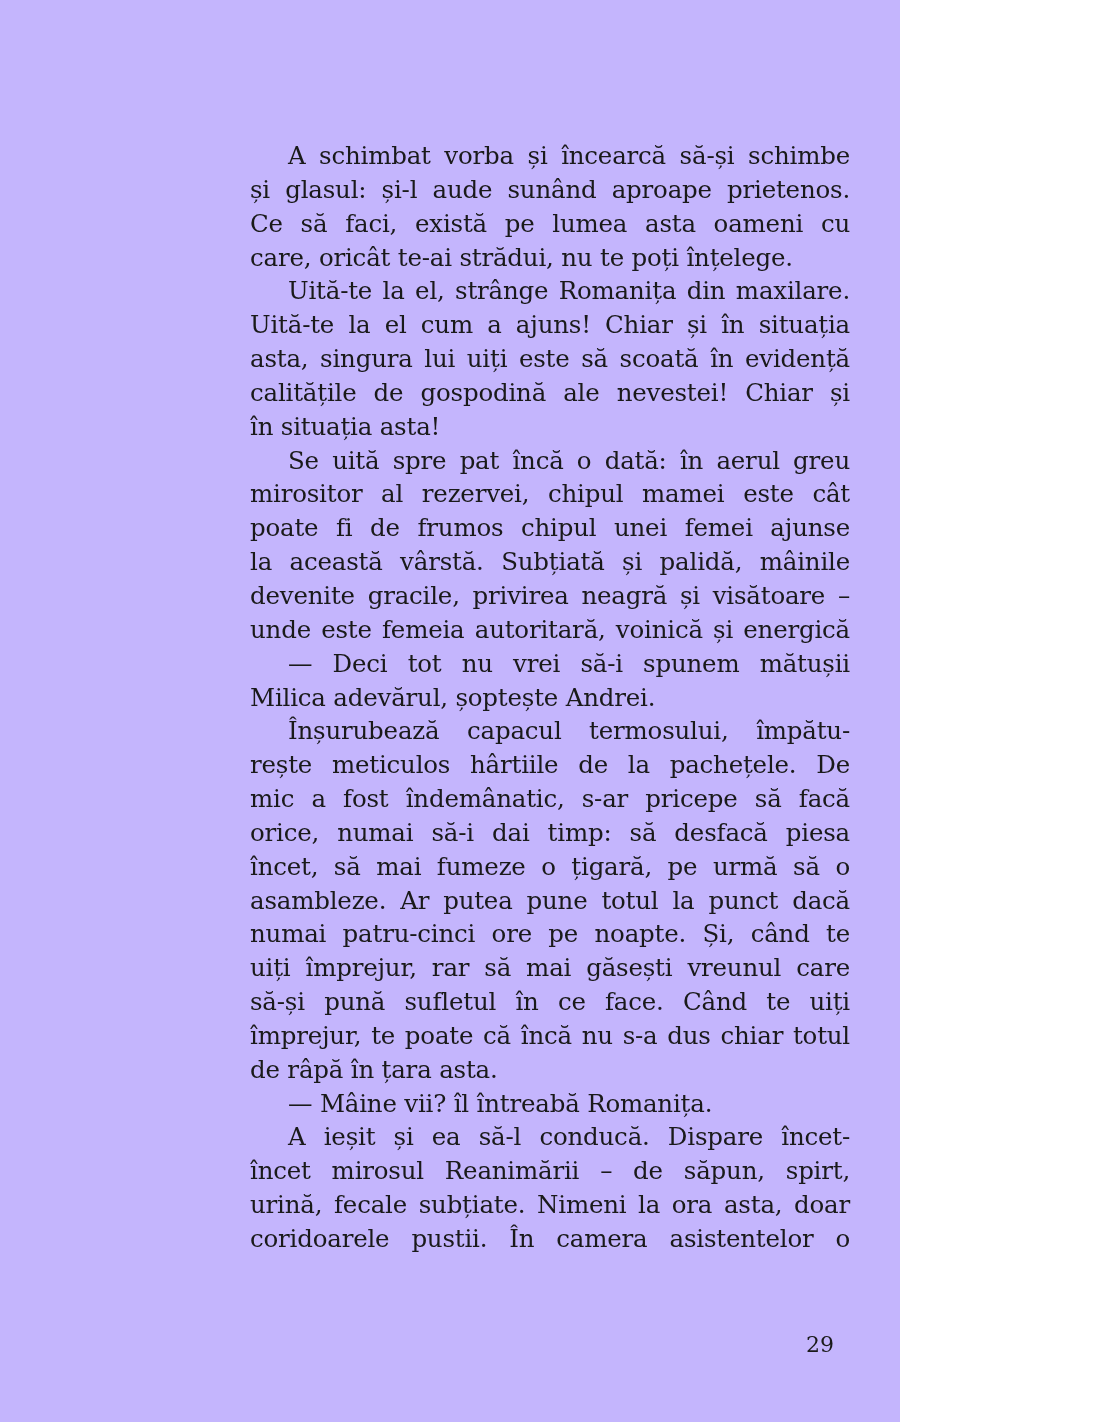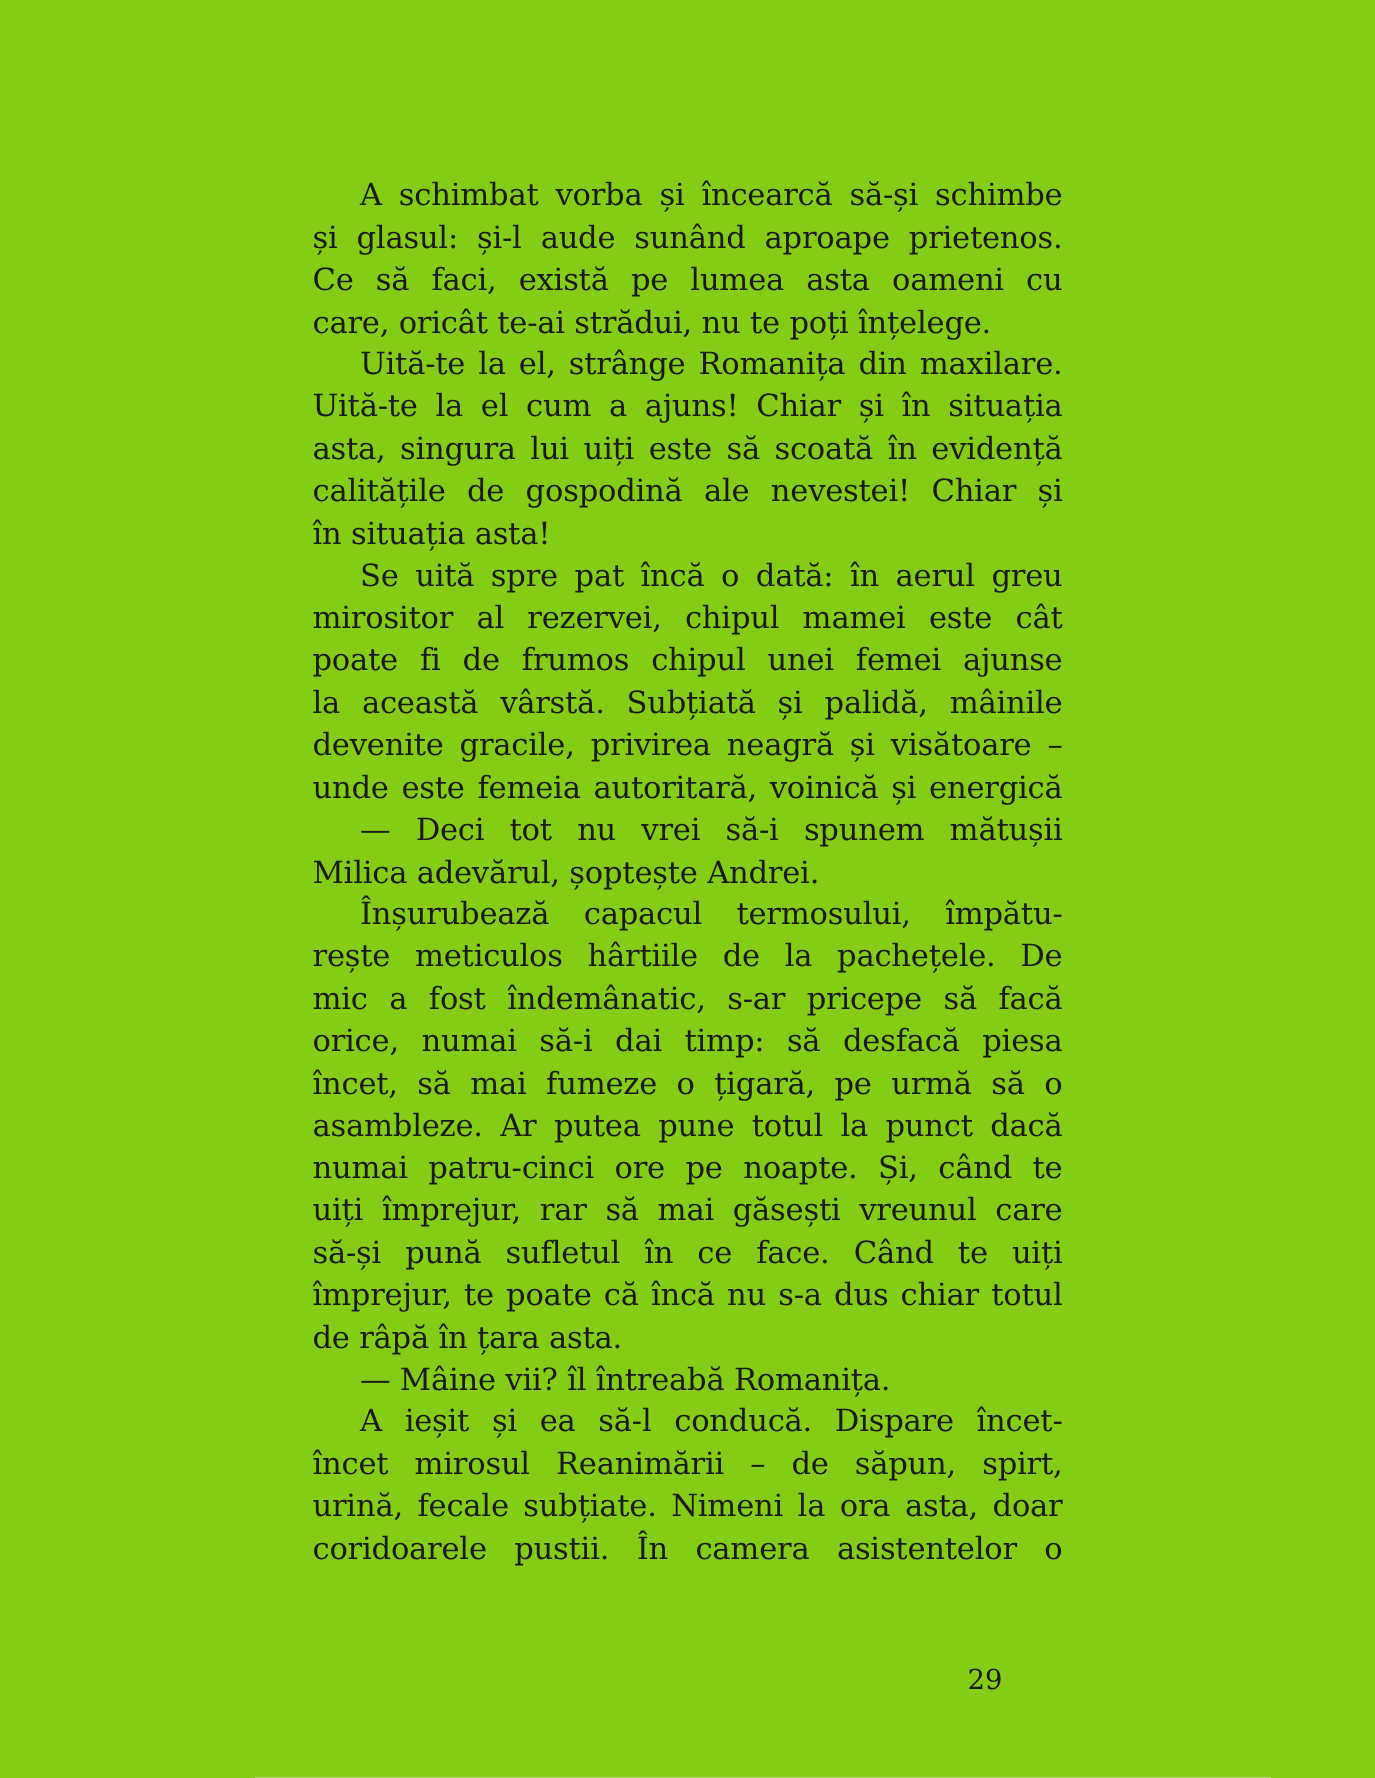--- a/index.html
+++ b/index.html
@@ -11,23 +11,23 @@
       width: 1100px;
       height: 1422px;
       position: relative;
       overflow: hidden;
       font-family: "DejaVu Serif", "Liberation Serif", serif;
       color: #1a1a1a;
     }
     .page {
       position: absolute;
       left: 0; top: 0;
-      width: 1100px;
+      width: 900px;
       height: 1422px;
-      background: #84cc16;
+      background: #c4b5fd;
     }
     .text-block {
       position: absolute;
       left: 250px;
       top: 139px;
       width: 600px;
       font-size: 24.5px;
       line-height: 33.85px;
       letter-spacing: -0.2px;
     }
@@ -40,21 +40,21 @@
       overflow: visible;
     }
     .line.last {
       text-align-last: left;
     }
     .line.indent {
       padding-left: 38px;
     }
     .page-number {
       position: absolute;
-      left: 732px;
+      left: 764px;
       width: 70px;
       top: 1330px;
       text-align: right;
       font-size: 22px;
       line-height: 30px;
     }
   </style>
 </head>
 <body>
 

